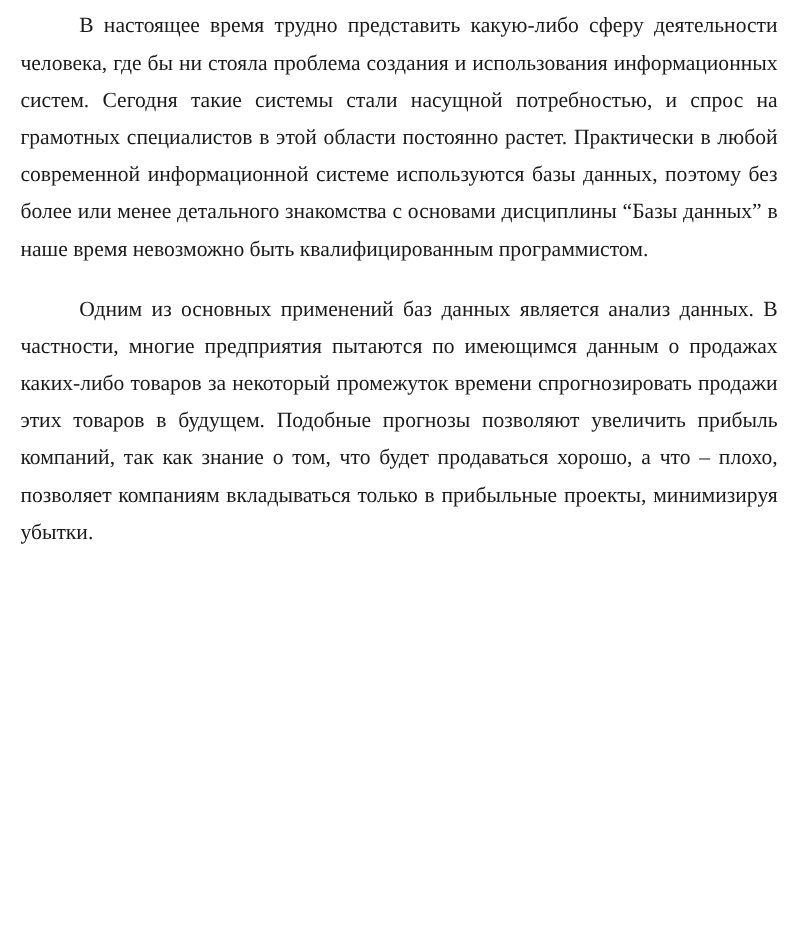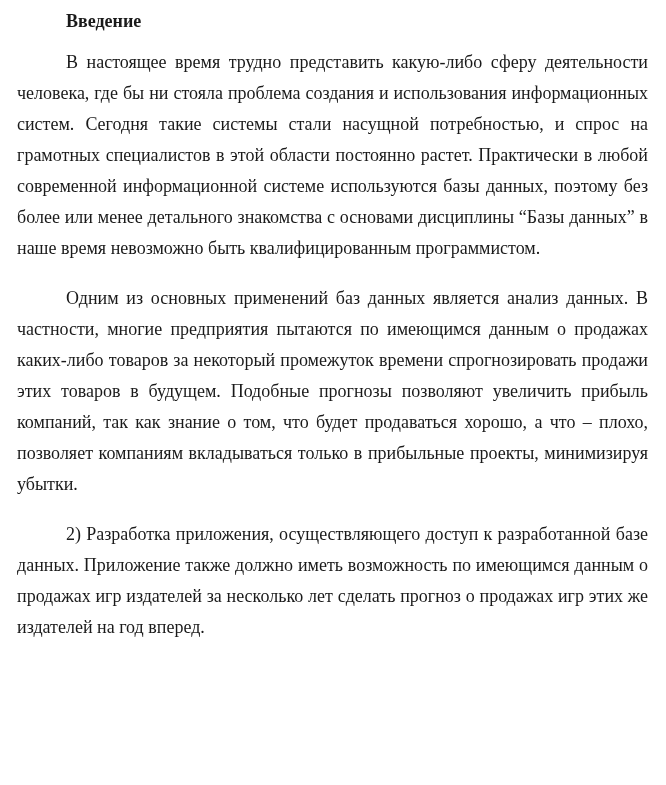--- a/index.html
+++ b/index.html
@@ -36,22 +36,20 @@
     text-indent: 49px;
   }
   .para:last-child {
     margin-bottom: 0;
   }
 </style>
 </head>
 <body>
 
 <div class="page">
-  <h1 class="heading">Введение</h1>
 
   <p class="para">В настоящее время трудно представить какую-либо сферу деятельности человека, где бы ни стояла проблема создания и использования информационных систем. Сегодня такие системы стали насущной потребностью, и спрос на грамотных специалистов в этой области постоянно растет. Практически в любой современной информационной системе используются базы данных, поэтому без более или менее детального знакомства с основами дисциплины “Базы данных” в наше время невозможно быть квалифицированным программистом.</p>
 
   <p class="para">Одним из основных применений баз данных является анализ данных. В частности, многие предприятия пытаются по имеющимся данным о продажах каких-либо товаров за некоторый промежуток времени спрогнозировать продажи этих товаров в будущем. Подобные прогнозы позволяют увеличить прибыль компаний, так как знание о том, что будет продаваться хорошо, а что – плохо, позволяет компаниям вкладываться только в прибыльные проекты, минимизируя убытки.</p>
 
 
 
-  <p class="para">2) Разработка приложения, осуществляющего доступ к разработанной базе данных. Приложение также должно иметь возможность по имеющимся данным о продажах игр издателей за несколько лет сделать прогноз о продажах игр этих же издателей на год вперед.</p>
 </div>
 
 </body></html>

